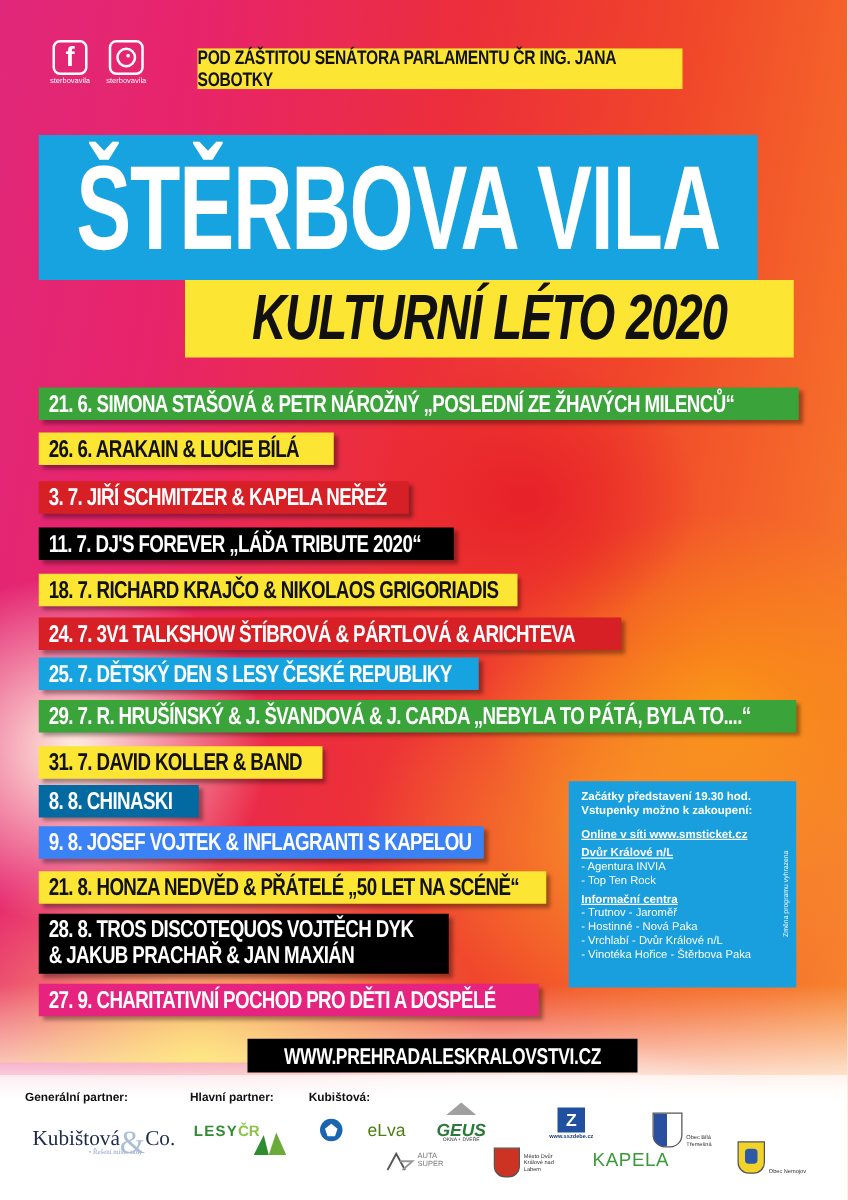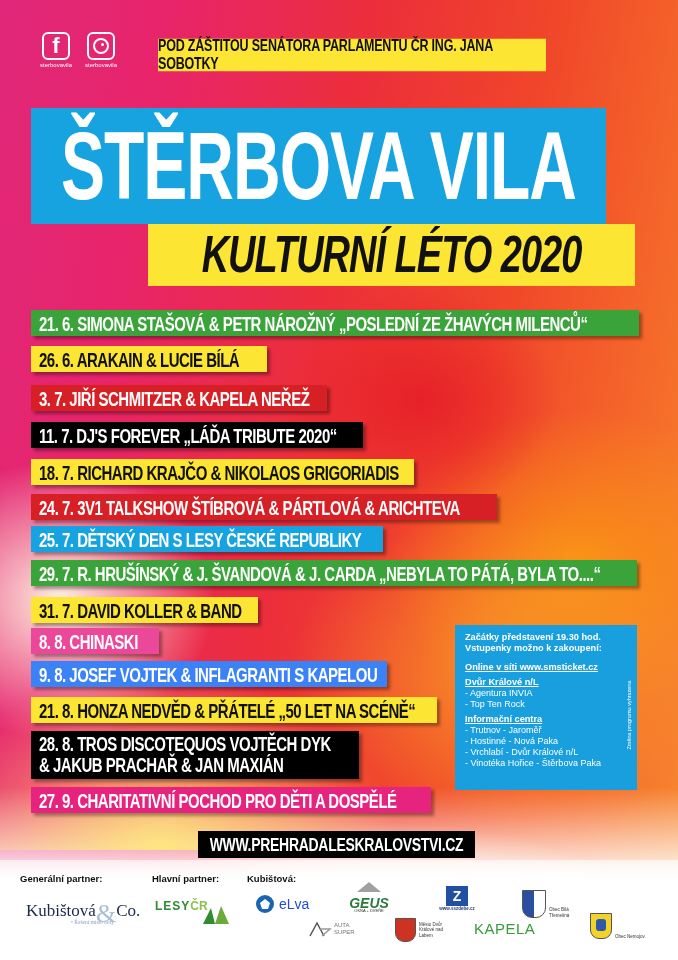--- a/index.html
+++ b/index.html
@@ -27,21 +27,21 @@
   .patron{position:absolute;left:158px;top:42px;width:388px;height:26px;background:#fde533;display:flex;align-items:center;justify-content:center;font-weight:bold;font-size:12.5px;letter-spacing:-0.2px;color:#111;transform:scaleY(1.25);}
   .title-box{position:absolute;left:31px;top:108px;width:575px;height:116px;background:#17a3e0;display:flex;align-items:center;justify-content:center;}
   .title-box span{color:#fff;font-weight:bold;font-size:66px;letter-spacing:-1px;transform:scaleY(1.45);display:inline-block;}
   .sub-box{position:absolute;left:148px;top:224px;width:487px;height:62px;background:#fde533;display:flex;align-items:center;justify-content:center;font-style:italic;}
   .sub-box span{color:#111;font-weight:bold;font-size:38px;letter-spacing:-1px;transform:scaleY(1.35);display:inline-block;}
   .events{position:absolute;left:31px;top:310px;}
   .ev{position:absolute;left:0;height:26px;display:flex;align-items:center;padding:0 8px;box-shadow:3px 3px 3px rgba(0,0,0,0.35);box-sizing:border-box;}
   .ev span{font-weight:bold;font-size:15px;white-space:nowrap;transform:scaleY(1.3);display:inline-block;letter-spacing:-0.5px;}
   .ev.two{height:48px;}
   .ev.two span{white-space:pre-line;line-height:16px;}
-  .url{position:absolute;left:198px;top:831px;width:277px;height:27px;background:#000;display:flex;align-items:center;justify-content:center;}
+  .url{position:absolute;left:198px;top:831px;width:312px;height:27px;background:#000;display:flex;align-items:center;justify-content:center;}
   .url span{color:#fff;font-weight:bold;font-size:14px;letter-spacing:-0.3px;transform:scaleY(1.3);display:inline-block;}
   .info{position:absolute;left:455px;top:625px;width:182px;height:165px;background:#1a9fde;color:#fff;box-sizing:border-box;padding:7px 10px;font-size:9.2px;line-height:11px;}
   .info .b{font-weight:bold;}
   .info .u{font-weight:bold;text-decoration:underline;}
   .info .gap{height:8px;}
   .info .li{font-size:9px;}
   .rot{position:absolute;left:622px;top:660px;width:14px;height:110px;}
   .rot span{position:absolute;left:50%;top:50%;transform:translate(-50%,-50%) rotate(-90deg);white-space:nowrap;font-size:5.5px;color:#fff;}
   .plabel{position:absolute;top:873px;font-weight:bold;font-size:9.5px;color:#111;}
   .logo{position:absolute;}
@@ -96,21 +96,21 @@
     </div>
   <div class="ev" style="top: 216px; width: 352px; background: rgb(23, 163, 224); color: rgb(255, 255, 255);">
       <span>25. 7. DĚTSKÝ DEN S LESY ČESKÉ REPUBLIKY</span>
     </div>
   <div class="ev" style="top: 250px; width: 606px; background: rgb(58, 163, 57); color: rgb(255, 255, 255);">
       <span>29. 7. R. HRUŠÍNSKÝ &amp; J. ŠVANDOVÁ &amp; J. CARDA „NEBYLA TO PÁTÁ, BYLA TO....“</span>
     </div>
   <div class="ev" style="top: 287px; width: 227px; background: rgb(253, 229, 51); color: rgb(17, 17, 17);">
       <span>31. 7. DAVID KOLLER &amp; BAND</span>
     </div>
-  <div class="ev" style="top: 318px; width: 128px; background: #ec4899; color: rgb(255, 255, 255);">
+  <div class="ev" style="top: 318px; width: 128px; background: #0369a1; color: rgb(255, 255, 255);">
       <span>8. 8. CHINASKI</span>
     </div>
   <div class="ev" style="top: 351px; width: 356px; background: #3b82f6; color: rgb(255, 255, 255);">
       <span>9. 8. JOSEF VOJTEK &amp; INFLAGRANTI S KAPELOU</span>
     </div>
   <div class="ev" style="top: 387px; width: 406px; background: rgb(253, 229, 51); color: rgb(17, 17, 17);">
       <span>21. 8. HONZA NEDVĚD &amp; PŘÁTELÉ „50 LET NA SCÉNĚ“</span>
     </div>
   <div class="ev two" style="top: 421px; width: 328px; background: rgb(0, 0, 0); color: rgb(255, 255, 255);">
       <span>28. 8. TROS DISCOTEQUOS VOJTĚCH DYK
@@ -160,21 +160,21 @@
       <polygon points="2,20 10,4 14,20" fill="#2f8c2f"></polygon>
       <polygon points="14,20 20,2 28,20" fill="#6aab3a"></polygon>
     </svg>
 </div>
 
 <div class="logo" style="left:255px;top:894px;display:flex;align-items:center;">
   <svg width="20" height="20">
       <circle cx="10" cy="10" r="9" fill="#1b65b0"></circle>
       <polygon points="10,5 15,9 13,15 7,15 5,9" fill="#fff"></polygon>
     </svg>
-  <span style="color:#1d4ed8;font-size:14px;margin-left:4px;">eLva</span>
+  <span style="color:#4d7c0f;font-size:14px;margin-left:19px;">eLva</span>
 </div>
 
 <div class="logo" style="left:345px;top:880px;text-align:center;width:48px;">
   <svg width="28" height="14">
       <polygon points="2,12 14,2 26,12" fill="#a0a0a0"></polygon>
     </svg>
   <div style="color:#2c7a3a;font-weight:bold;font-style:italic;font-size:14px;line-height:10px;">GEUS</div>
   <div style="font-size:4px;color:#333;">OKNA + DVEŘE</div>
 </div>
 

